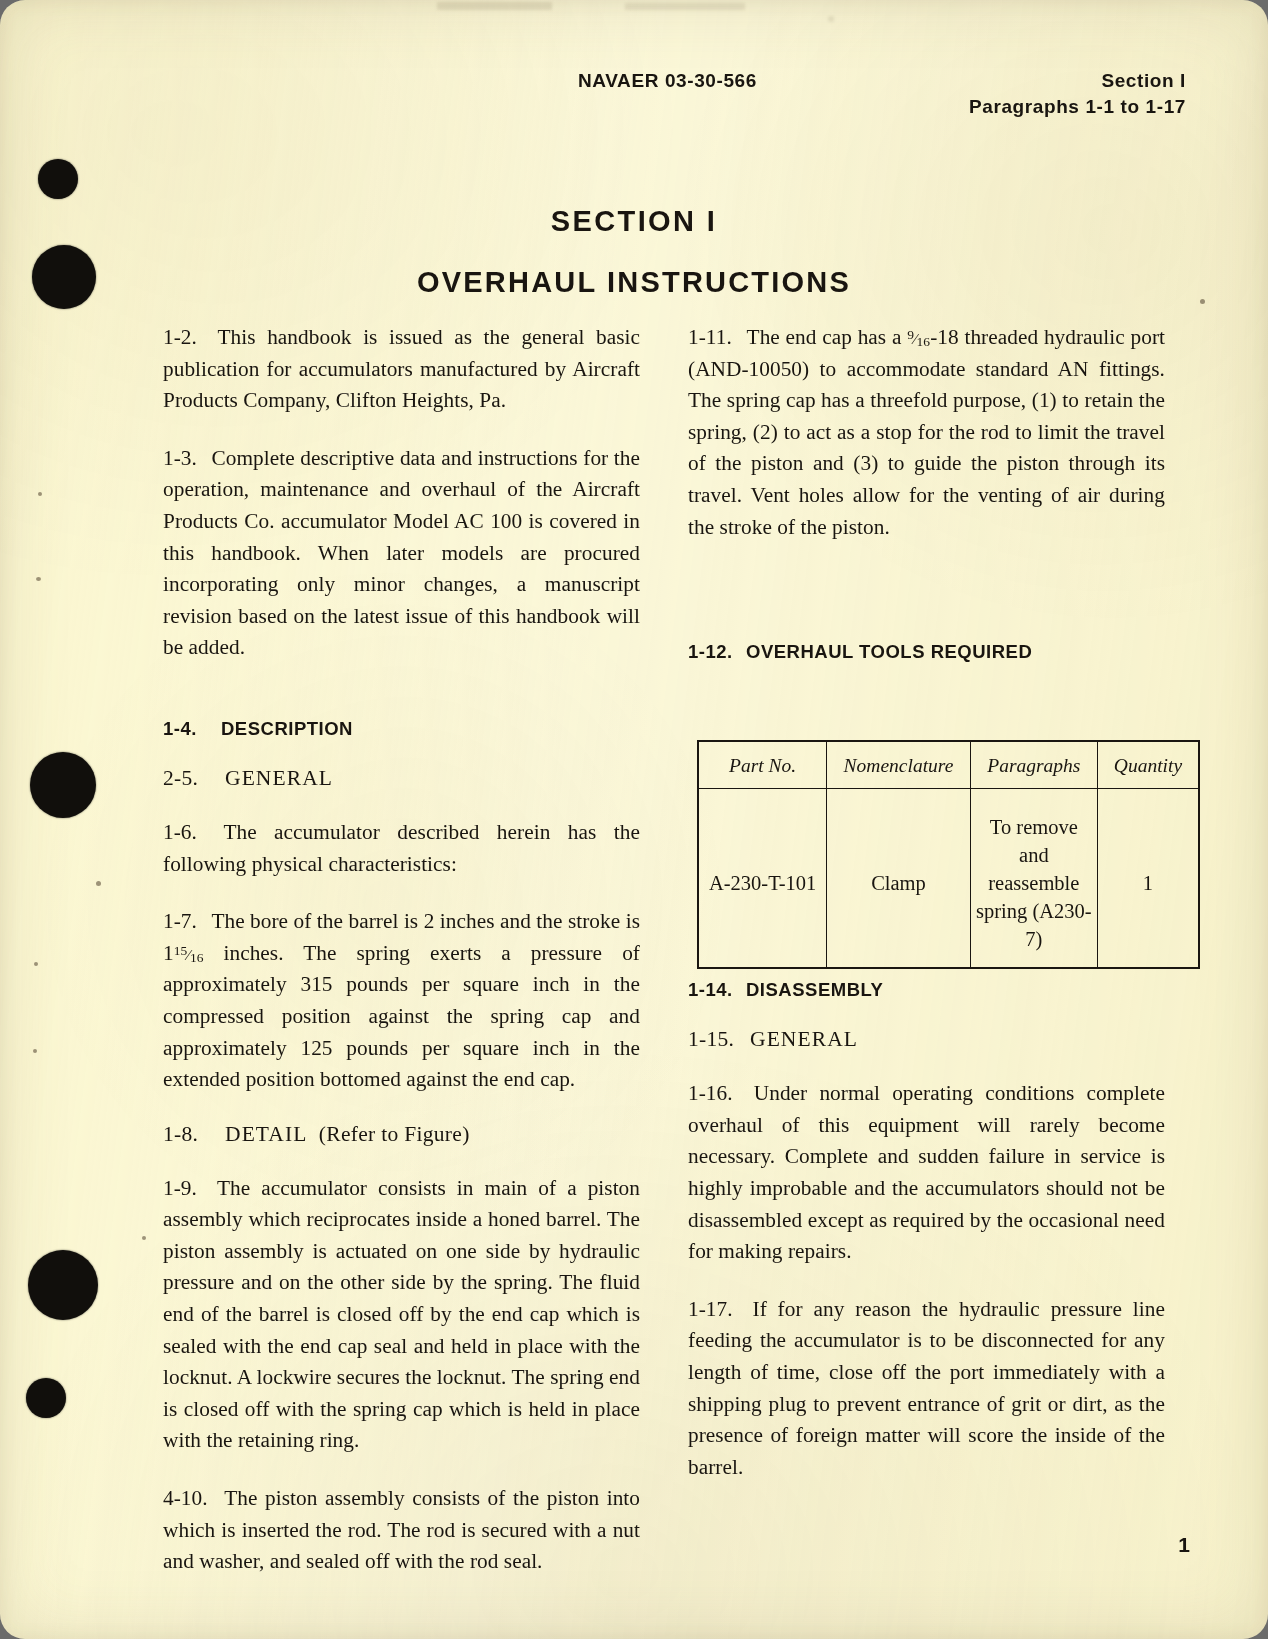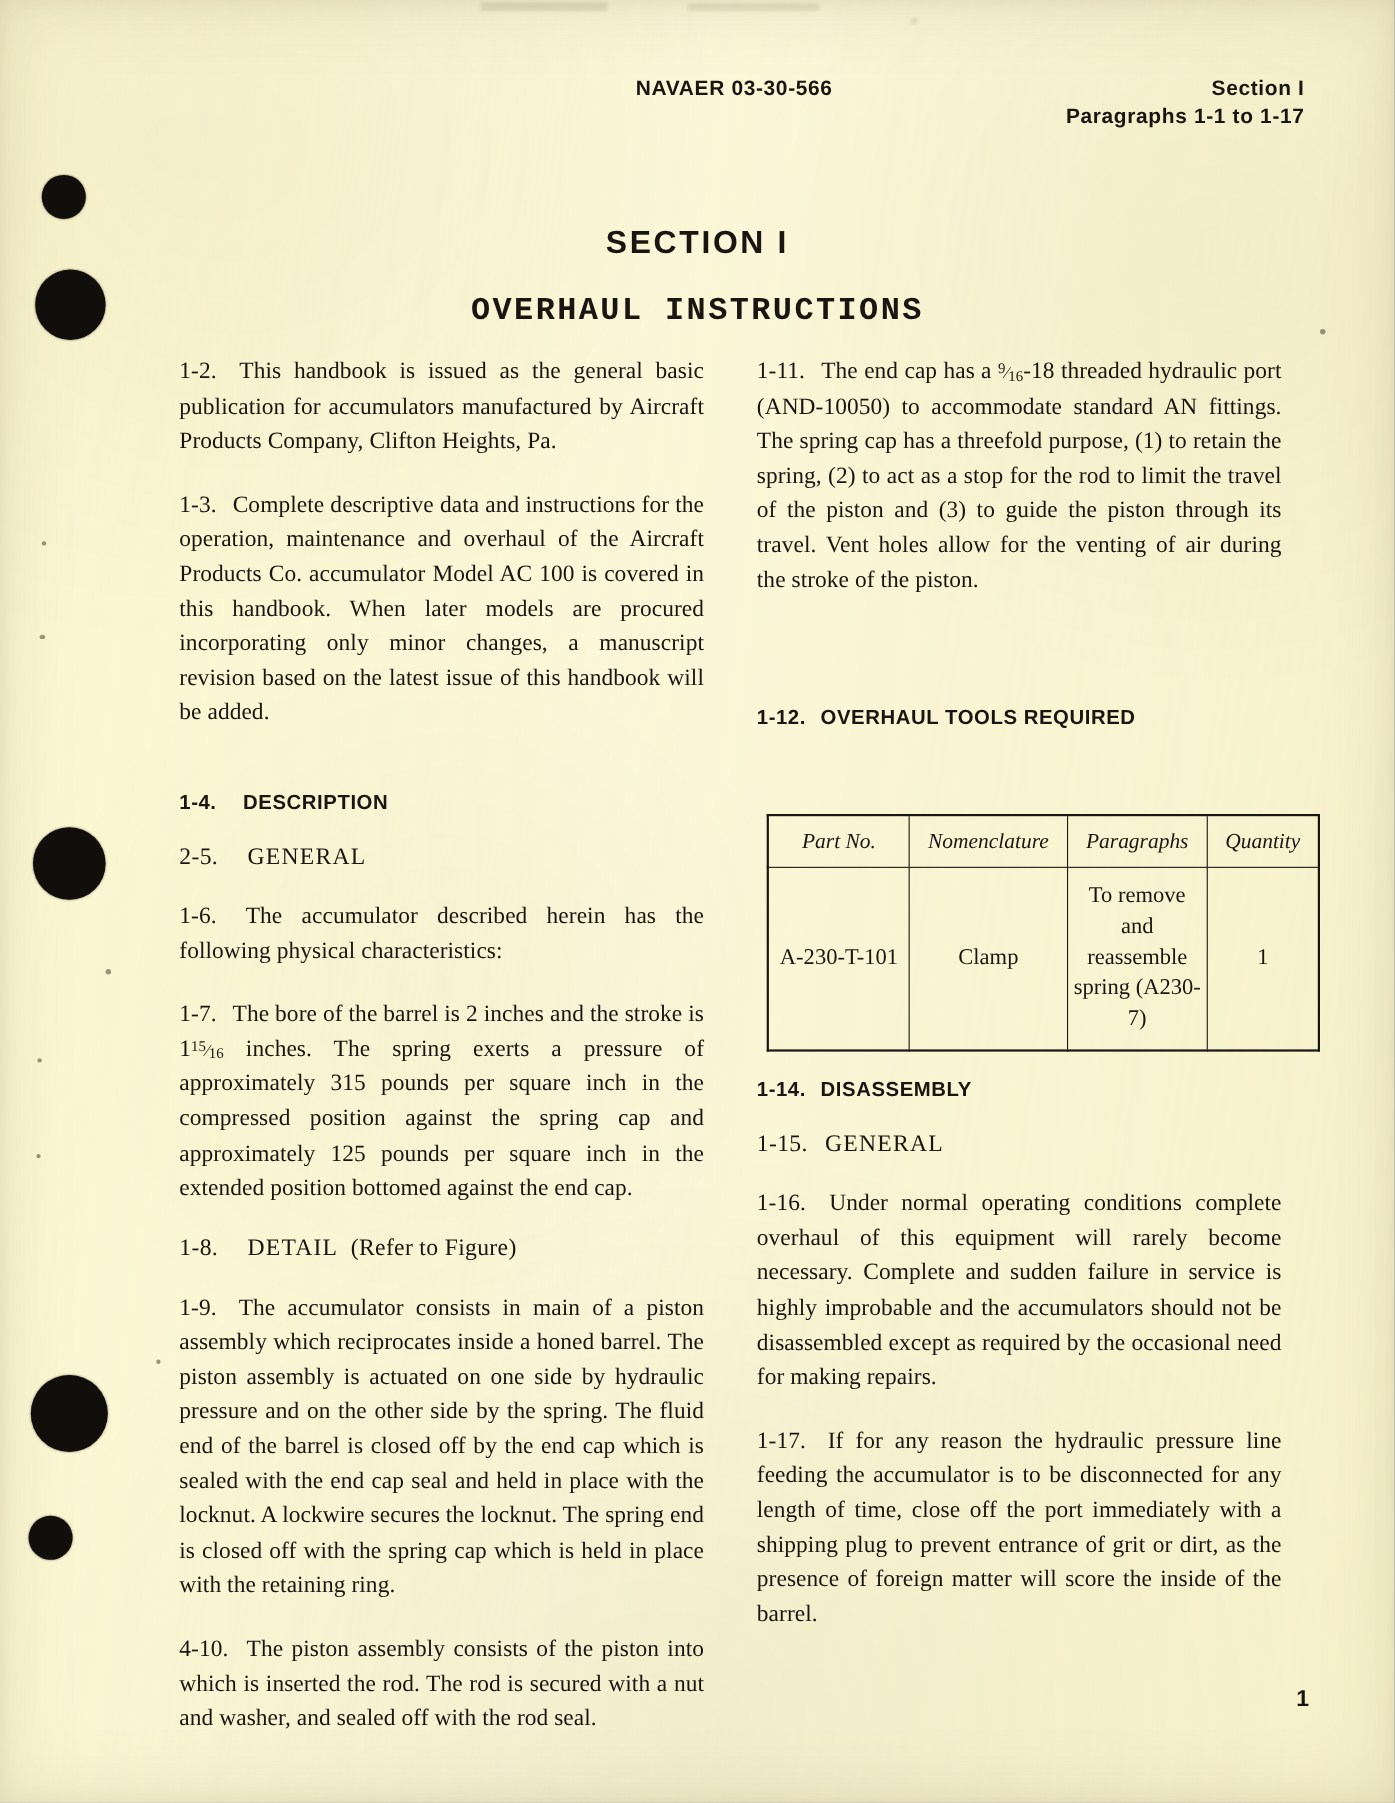--- a/index.html
+++ b/index.html
@@ -8,20 +8,21 @@
     background: #6b6b6b;
   }
   .page {
     position: relative;
     width: 1268px;
     height: 1639px;
     background: #fbf8dd;
     overflow: hidden;
     font-family: "Liberation Serif", serif;
     color: #191510;
+    border-radius: 25px;
   }
   
   .paper-tex {
     position: absolute;
     inset: 0;
     pointer-events: none;
     background:
       radial-gradient(ellipse 60% 40% at 12% 8%,  rgba(180,160,120,.10), rgba(0,0,0,0) 70%),
       radial-gradient(ellipse 50% 35% at 88% 14%, rgba(180,160,120,.09), rgba(0,0,0,0) 70%),
       radial-gradient(ellipse 70% 45% at 50% 96%, rgba(170,150,115,.10), rgba(0,0,0,0) 72%),
@@ -103,21 +104,21 @@
     width: 1268px;
     text-align: center;
   }
   .title-1 {
     font-family: "Liberation Sans", sans-serif;
     font-weight: bold;
     font-size: 29px;
     letter-spacing: 2.4px;
   }
   .title-2 {
-    font-family: Liberation Mono, monospace;
+    font-family: Liberation Sans, sans-serif;
     font-weight: bold;
     font-size: 29px;
     letter-spacing: 2.2px;
     margin-top: 28px;
   }
 
   
   .col {
     position: absolute;
     top: 322px;
@@ -201,21 +202,21 @@
     font-style: italic;
     font-weight: normal;
     font-size: 19.5px;
     padding: 13px 4px 11px 4px;
     border-bottom: 1.4px solid #1a1611;
   }
   .tools-table tbody td {
     font-family: "Liberation Serif", serif;
     font-size: 20.5px;
     line-height: 28px;
-    padding: 11px 4px 14px 4px;
+    padding: 24px 4px 14px 4px;
   }
   .tools-table .c1 { width: 118px; }
   .tools-table .c2 { width: 133px; }
   .tools-table .c3 { width: 117px; }
   .tools-table .c4 { width: 91px; }
   .tools-table td:first-child,
   .tools-table th:first-child { border-left: none; }
   .tools-table td:last-child,
   .tools-table th:last-child { border-right: none; }
 

